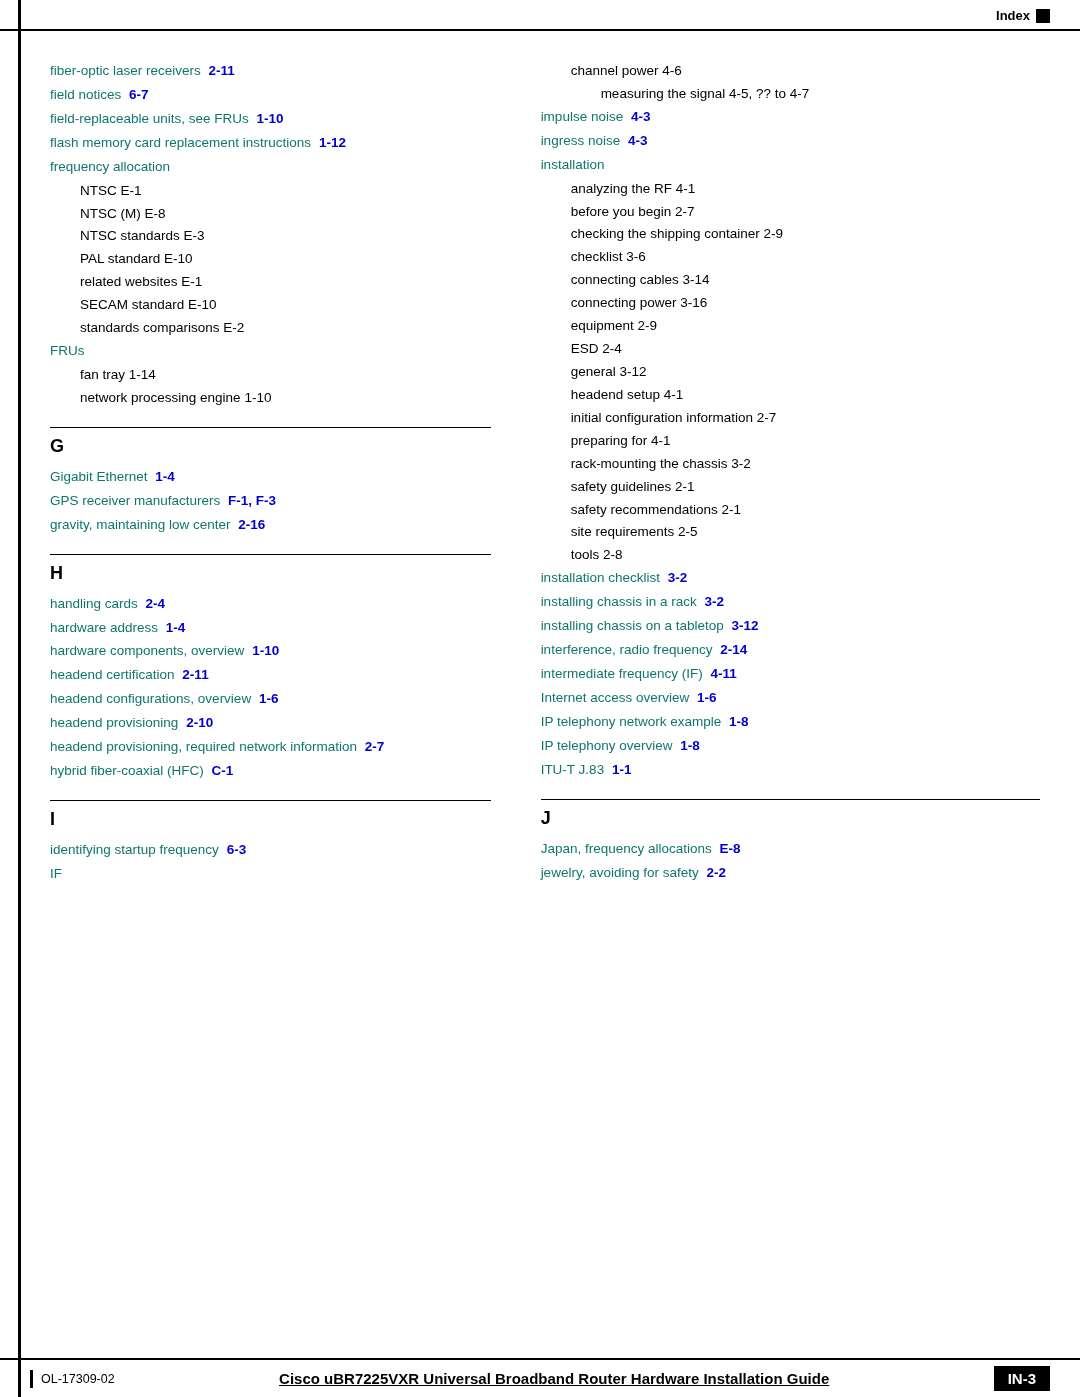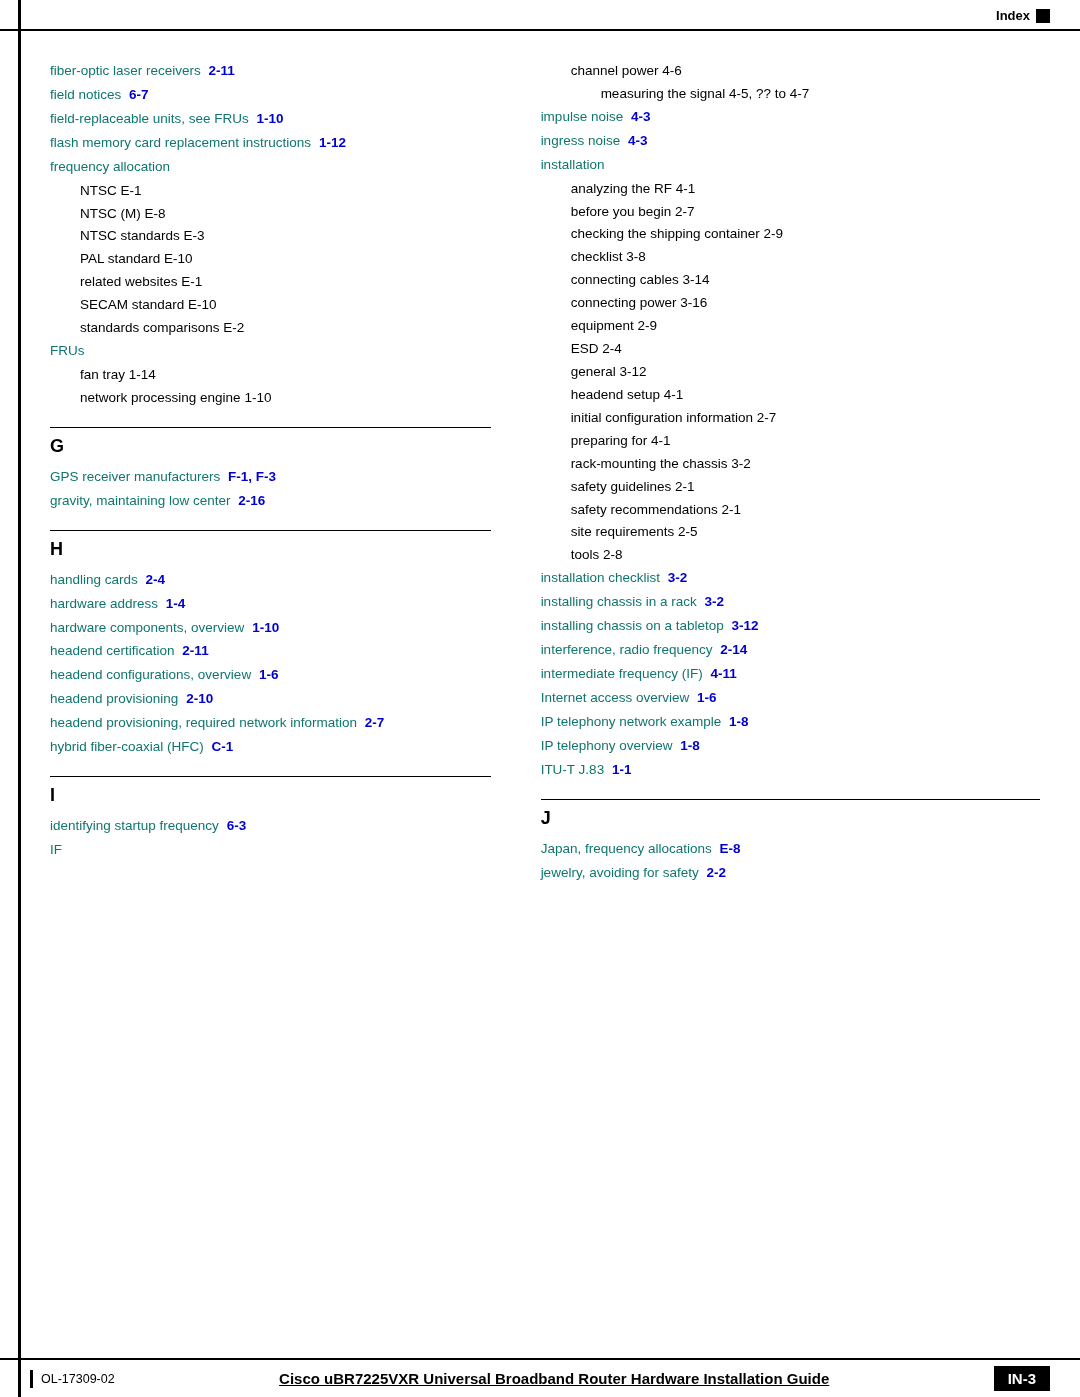--- a/index.html
+++ b/index.html
@@ -234,20 +234,24 @@
         <span class="label">network processing engine</span>
         <span class="ref">1-10</span>
       </div>
 
       <div class="section-header-block">
         <hr class="section-divider">
         <div class="section-letter">G</div>
       </div>
 
       <div class="index-entry">
+        <span class="label">Gigabit Ethernet</span>
+        <span class="ref">1-4</span>
+      </div>
+      <div class="index-entry">
         <span class="label">GPS receiver manufacturers</span>
         <span class="ref">F-1, F-3</span>
       </div>
       <div class="index-entry">
         <span class="label">gravity, maintaining low center</span>
         <span class="ref">2-16</span>
       </div>
 
       <div class="section-header-block">
         <hr class="section-divider">
@@ -330,21 +334,21 @@
       <div class="sub-entry">
         <span class="label">before you begin</span>
         <span class="ref">2-7</span>
       </div>
       <div class="sub-entry">
         <span class="label">checking the shipping container</span>
         <span class="ref">2-9</span>
       </div>
       <div class="sub-entry">
         <span class="label">checklist</span>
-        <span class="ref">3-8</span>
+        <span class="ref">3-6</span>
       </div>
       <div class="sub-entry">
         <span class="label">connecting cables</span>
         <span class="ref">3-14</span>
       </div>
       <div class="sub-entry">
         <span class="label">connecting power</span>
         <span class="ref">3-16</span>
       </div>
       <div class="sub-entry">

